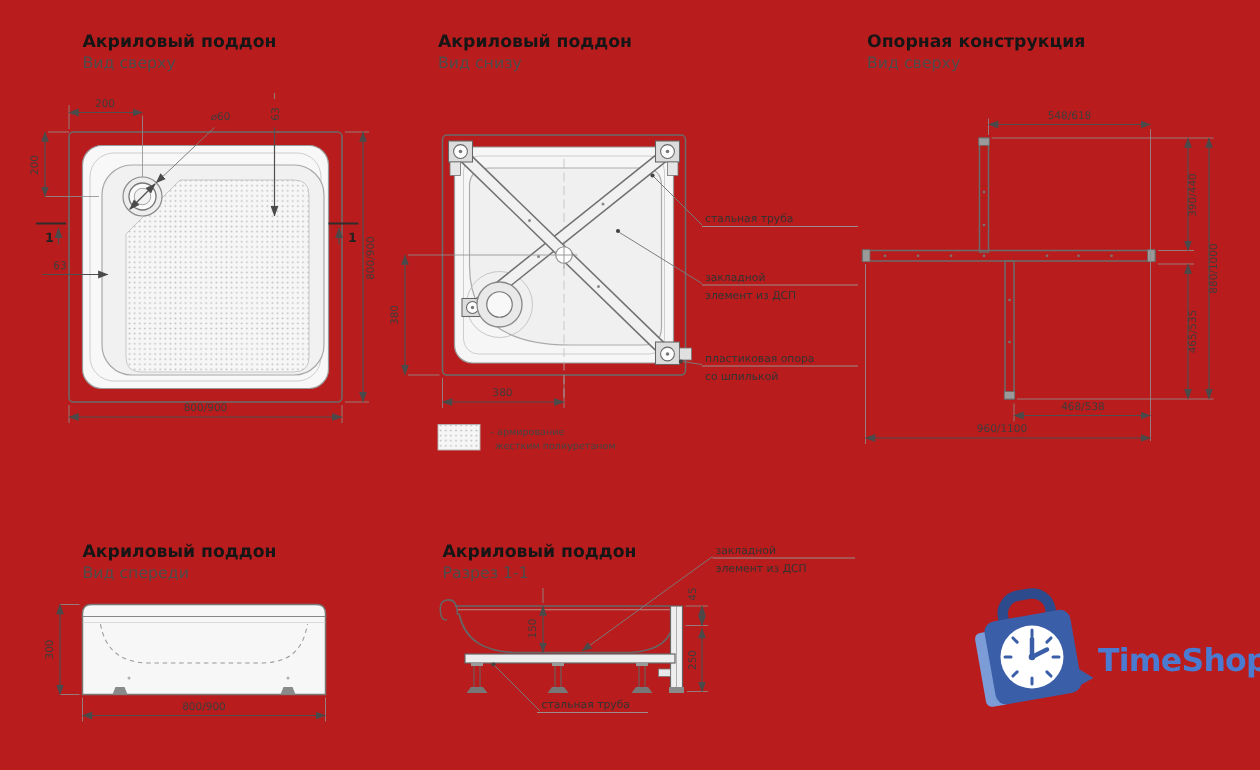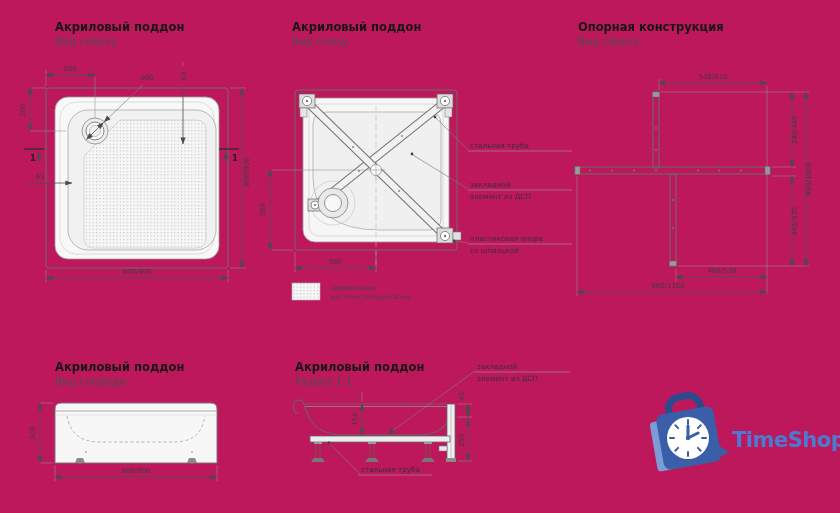--- a/index.html
+++ b/index.html
@@ -1,16 +1,16 @@
 <!DOCTYPE html>
 <html><head>
 <meta charset="utf-8">
 <style>
   html,body{margin:0;padding:0;background:#fff;}
-  .canvas{position:relative;width:840px;height:513px;background:#be185d;overflow:hidden;
+  .canvas{position:relative;width:840px;height:513px;background:#b91c1c;overflow:hidden;
           font-family:"DejaVu Sans",sans-serif;}
   svg{display:block;}
   .t-title{font:700 11.5px "DejaVu Sans",sans-serif;fill:#161616;}
   .t-sub{font:10.5px "DejaVu Sans",sans-serif;fill:#4d4d4d;}
   .t-dim{font:7px "DejaVu Sans",sans-serif;fill:#3d3d3d;}
   .t-lbl{font:7.2px "DejaVu Sans",sans-serif;fill:#333;}
   .t-leg{font:6.4px "DejaVu Sans",sans-serif;fill:#444;}
   .t-sec{font:700 8.5px "DejaVu Sans",sans-serif;fill:#222;}
   .t-logo{font:700 21px "DejaVu Sans",sans-serif;letter-spacing:-0.5px;}
   .s-main{stroke:#6b6b6b;stroke-width:1;fill:none;}

